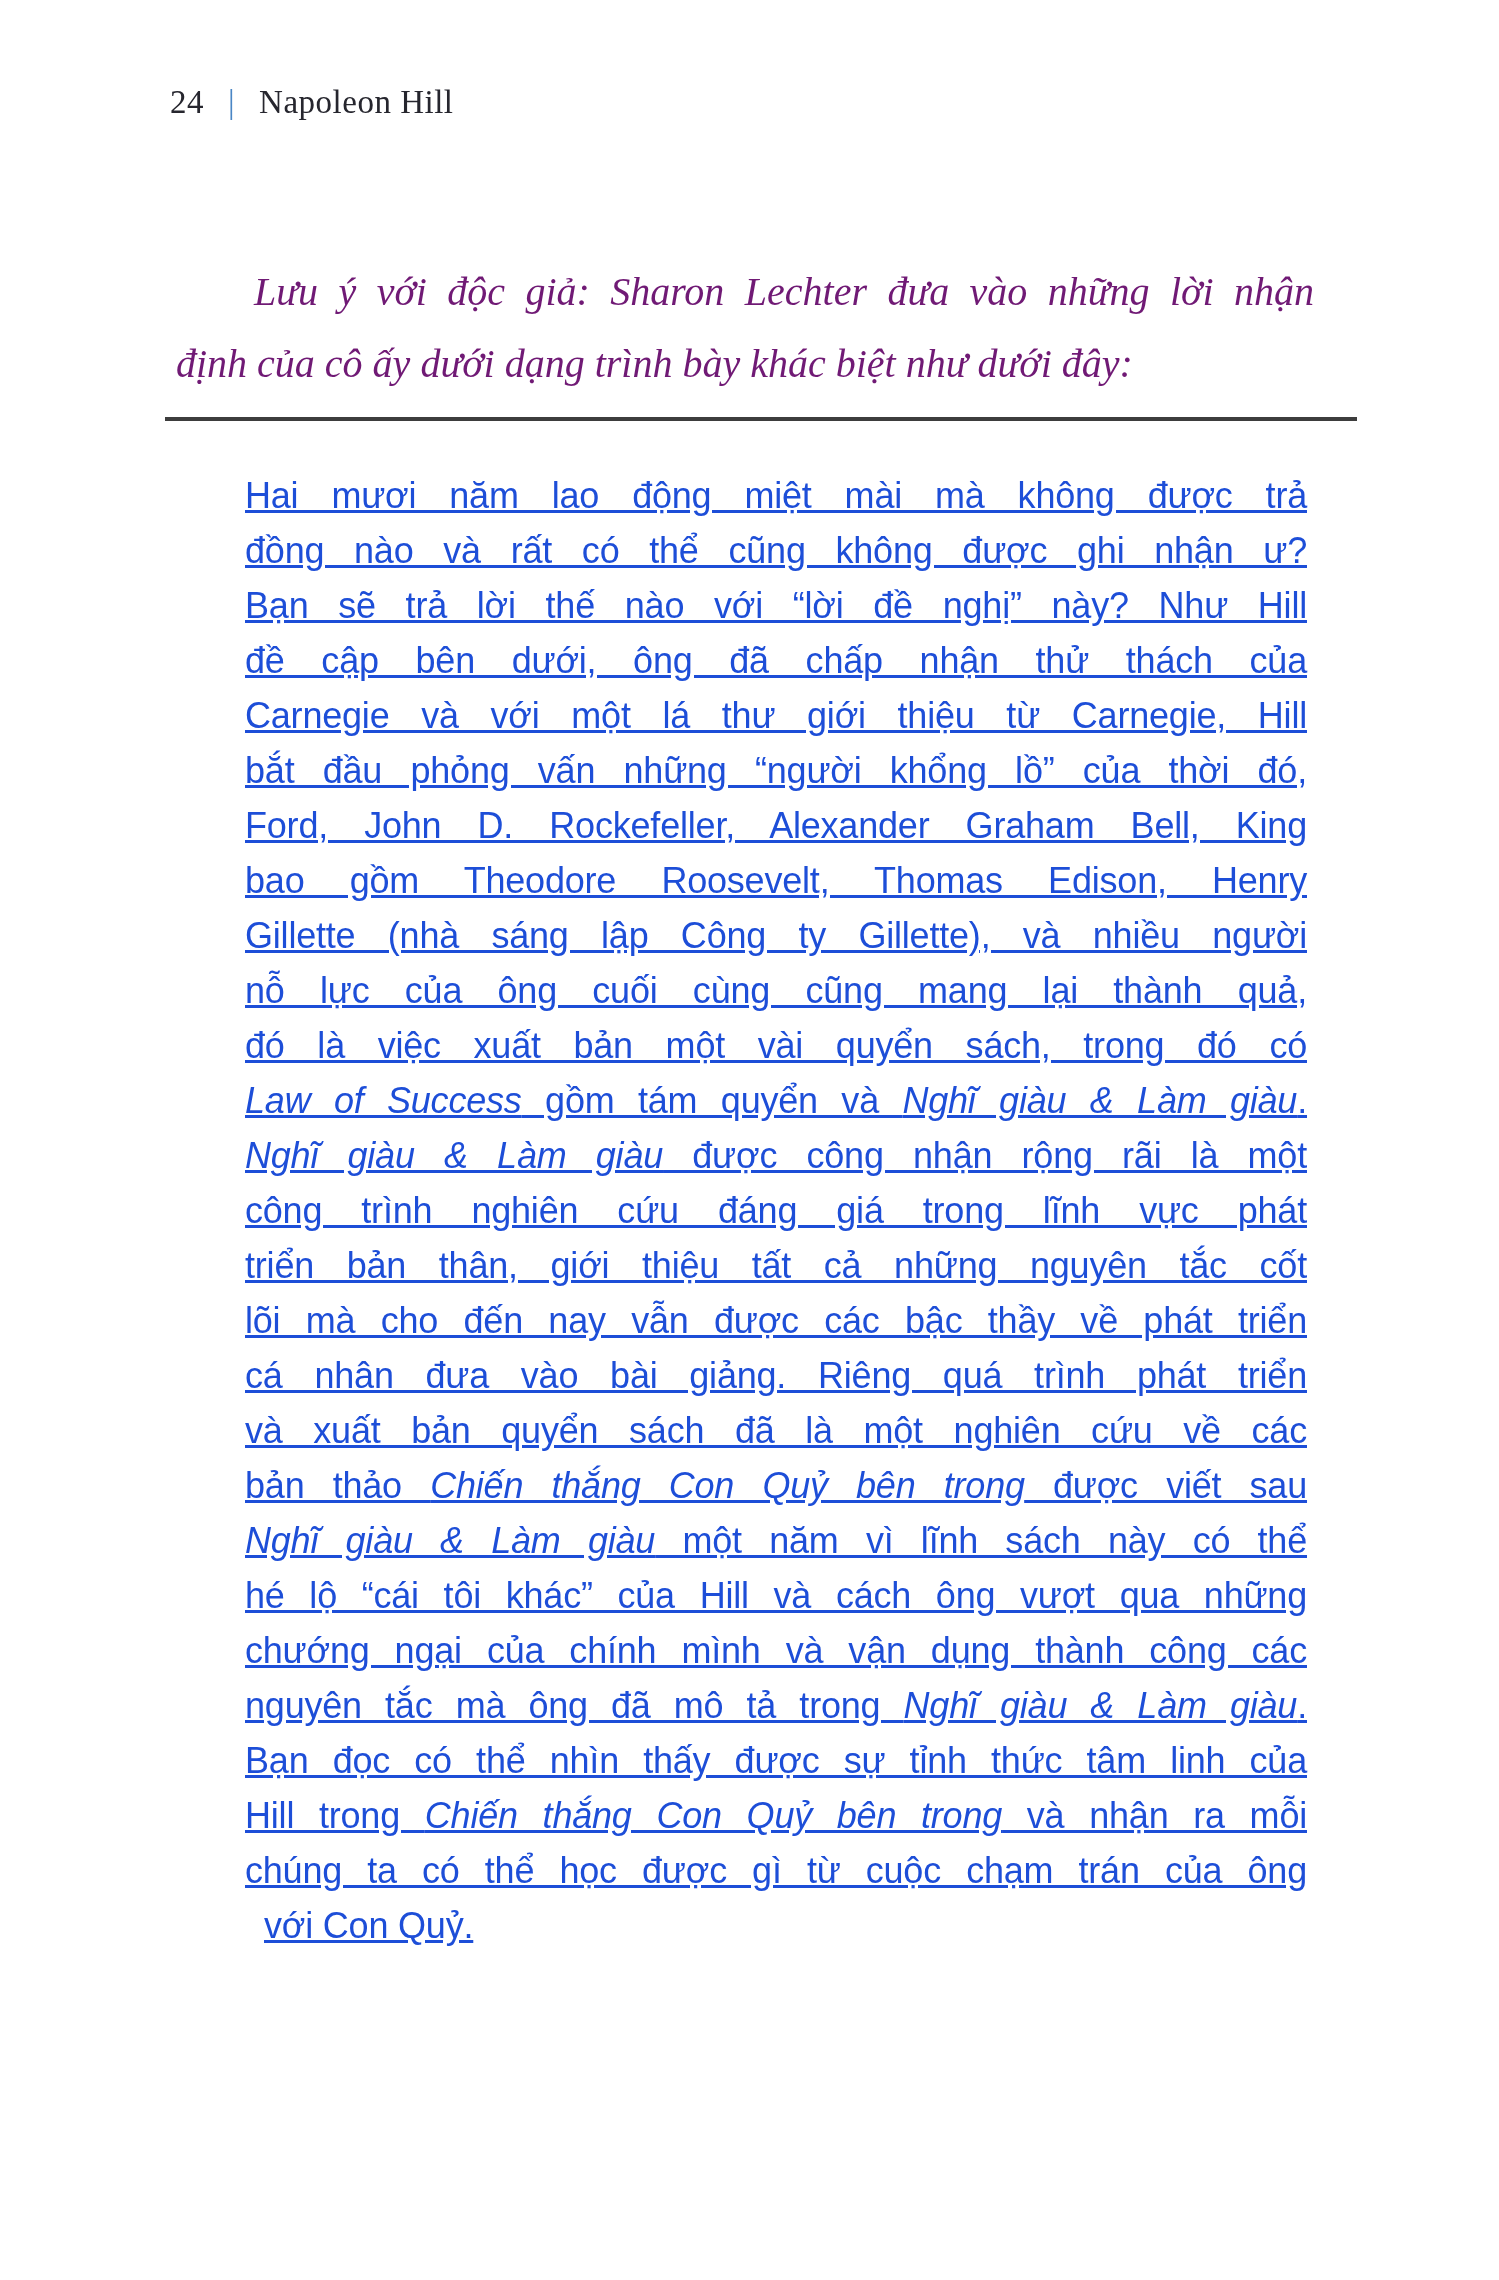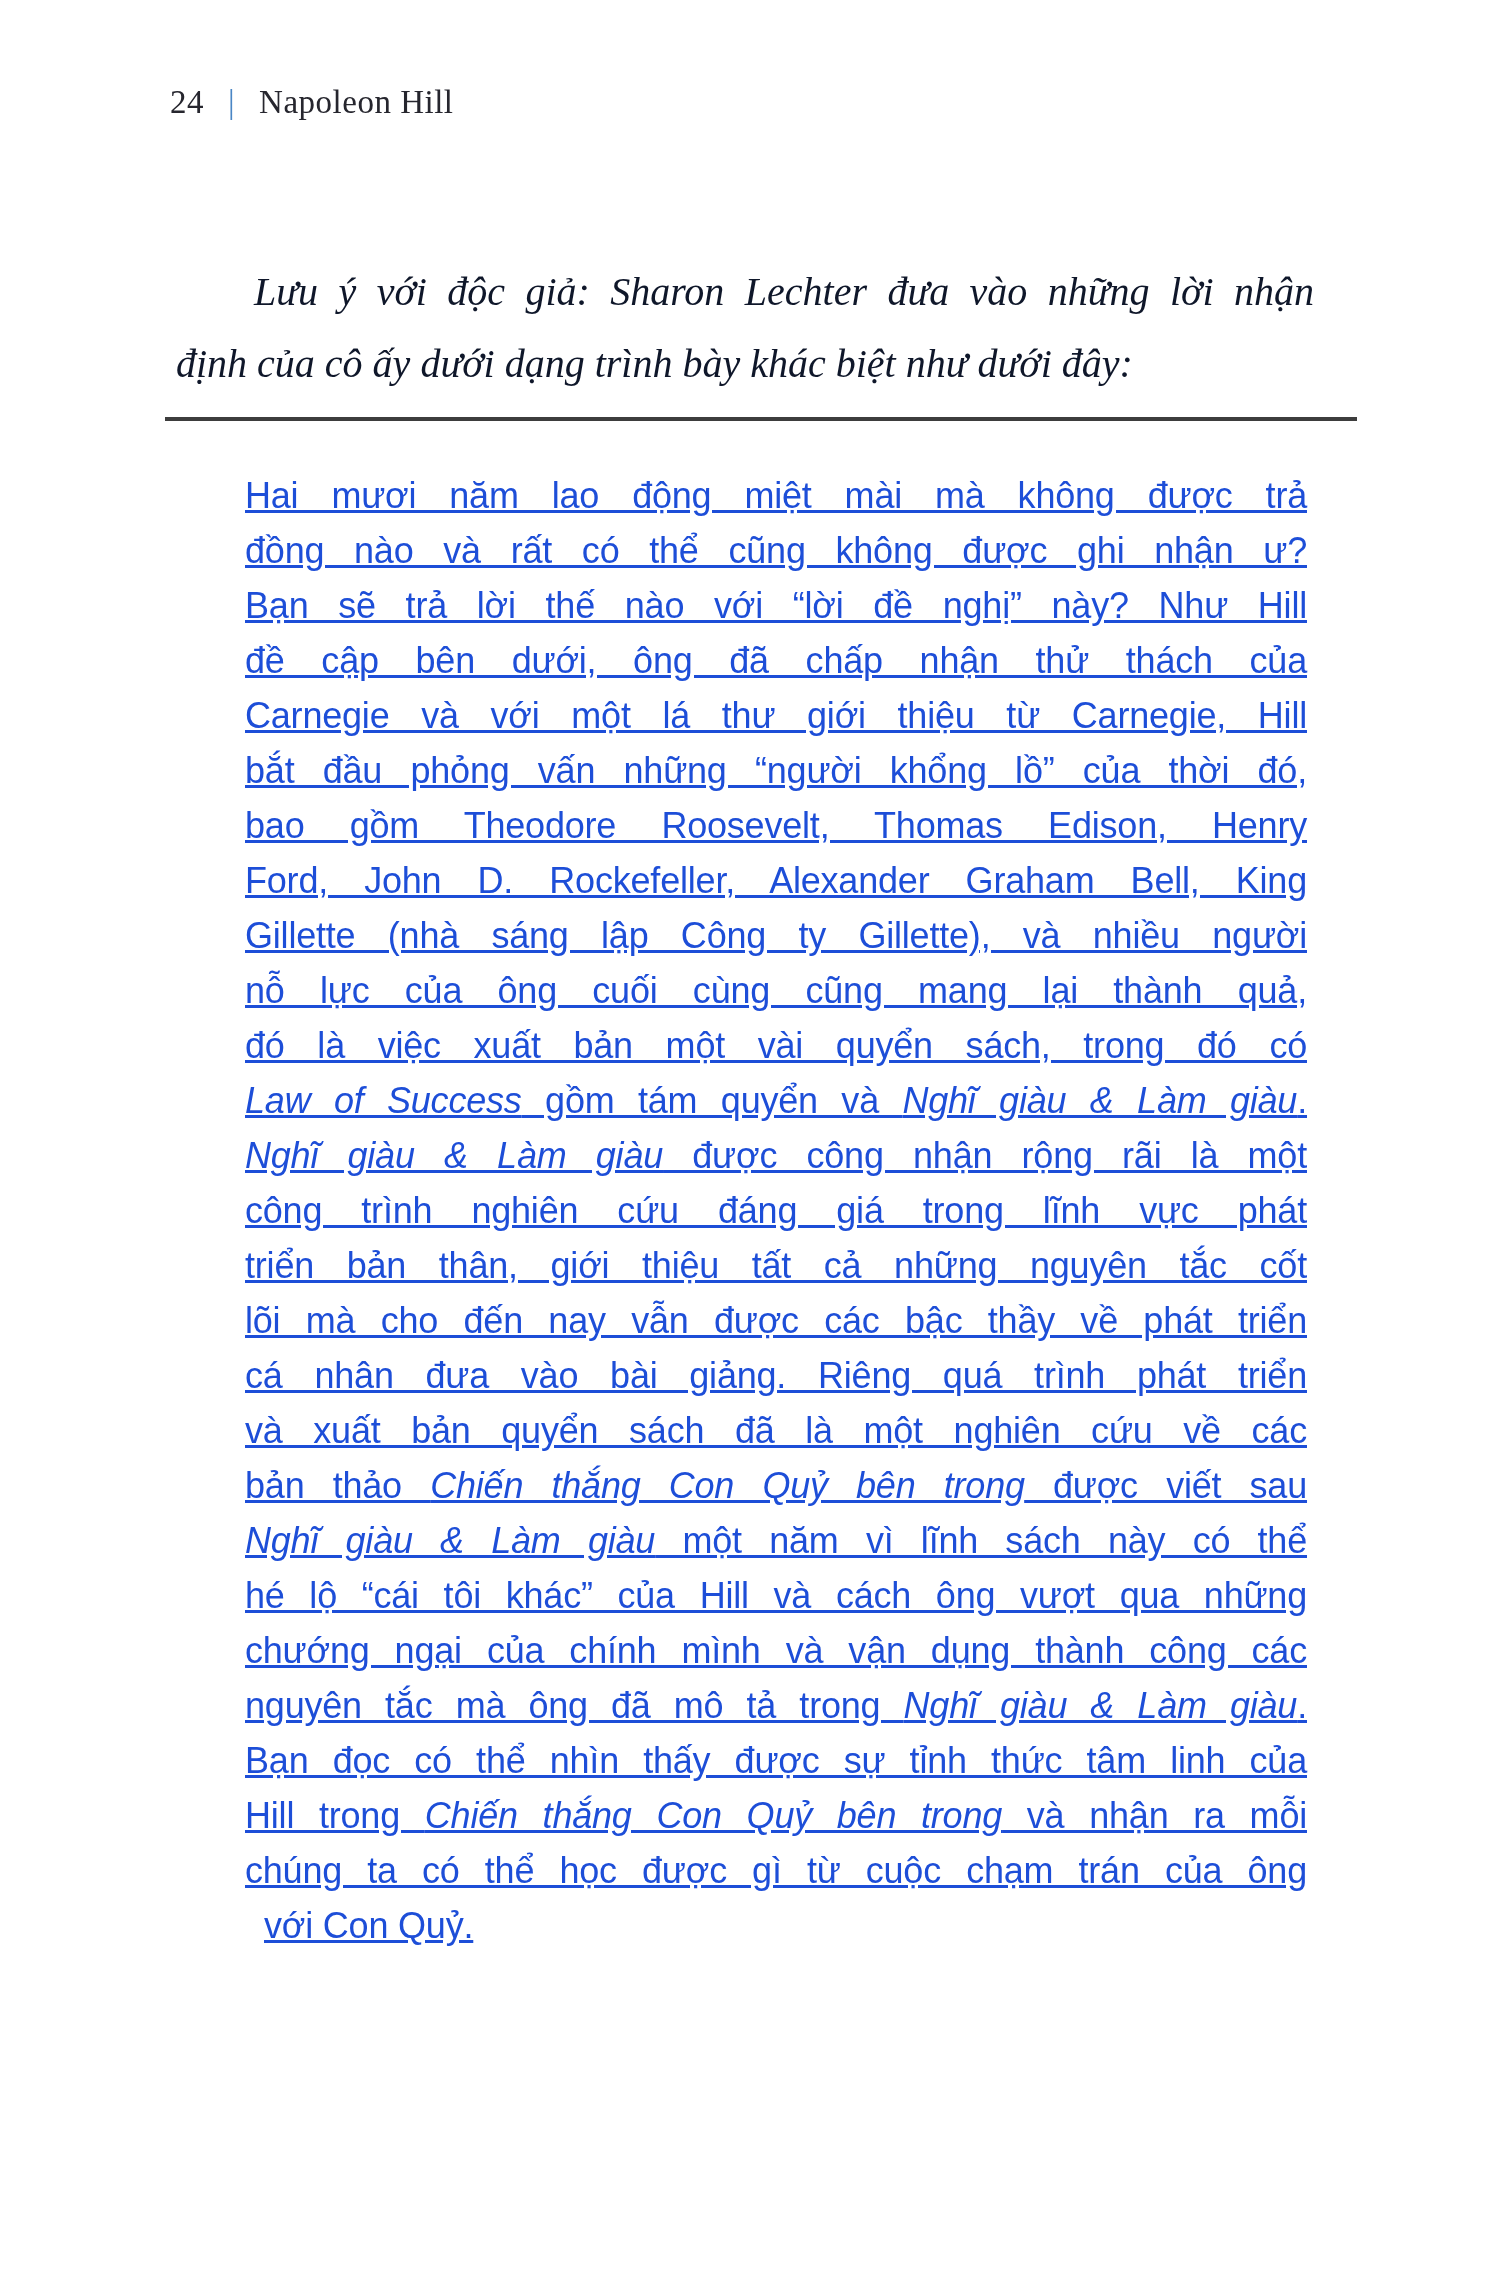--- a/index.html
+++ b/index.html
@@ -20,21 +20,21 @@
     letter-spacing:0.5px;
     white-space:nowrap;
   }
   .running-head .sep { padding:0 24px; font-weight:400; }
 
   
   .reader-note {
     position:absolute; top:256px; left:176px; width:1138px;
     font-family:"Liberation Serif", "DejaVu Serif", serif;
     font-style:italic;
-    font-size:40px; line-height:72px; color:#0f172a;
+    font-size:40px; line-height:72px; color:#701a75;
   }
   .reader-note .nline { text-align:justify; text-align-last:justify; }
   .reader-note .nline.indent { text-indent:78px; }
   .reader-note .nline.lastline { text-align-last:left; }
 
   
   .rule { position:absolute; height:4px; background:#3d3d3d; }
   .rule.top { top:417px; left:165px; width:1192px; }
   .rule.bottom { top:2092px; left:158px; width:1198px; }
 
@@ -65,22 +65,22 @@
 
   <div class="rule top" style="background: rgb(61, 61, 61);"></div>
 
   <div class="quote-block" style="color: #1d4ed8; text-decoration: underline;">
       <div class="qline"><span>Hai mươi năm lao động miệt mài mà không được trả</span></div>
       <div class="qline"><span>đồng nào và rất có thể cũng không được ghi nhận ư?</span></div>
       <div class="qline"><span>Bạn sẽ trả lời thế nào với “lời đề nghị” này? Như Hill</span></div>
       <div class="qline"><span>đề cập bên dưới, ông đã chấp nhận thử thách của</span></div>
       <div class="qline"><span>Carnegie và với một lá thư giới thiệu từ Carnegie, Hill</span></div>
       <div class="qline"><span>bắt đầu phỏng vấn những “người khổng lồ” của thời đó,</span></div>
+      <div class="qline"><span>Ford, John D. Rockefeller, Alexander Graham Bell, King</span></div>
       <div class="qline"><span>bao gồm Theodore Roosevelt, Thomas Edison, Henry</span></div>
-      <div class="qline"><span>Ford, John D. Rockefeller, Alexander Graham Bell, King</span></div>
       <div class="qline"><span>Gillette (nhà sáng lập Công ty Gillette), và nhiều người</span></div>
       <div class="qline"><span>nỗ lực của ông cuối cùng cũng mang lại thành quả,</span></div>
       <div class="qline"><span>đó là việc xuất bản một vài quyển sách, trong đó có</span></div>
       <div class="qline"><span class="it">Law of Success</span><span> gồm tám quyển và </span><span class="it">Nghĩ giàu &amp; Làm giàu</span><span>.</span></div>
       <div class="qline"><span class="it">Nghĩ giàu &amp; Làm giàu</span><span> được công nhận rộng rãi là một</span></div>
       <div class="qline"><span>công trình nghiên cứu đáng giá trong lĩnh vực phát</span></div>
       <div class="qline"><span>triển bản thân, giới thiệu tất cả những nguyên tắc cốt</span></div>
       <div class="qline"><span>lõi mà cho đến nay vẫn được các bậc thầy về phát triển</span></div>
       <div class="qline"><span>cá nhân đưa vào bài giảng. Riêng quá trình phát triển</span></div>
       <div class="qline"><span>và xuất bản quyển sách đã là một nghiên cứu về các</span></div>

